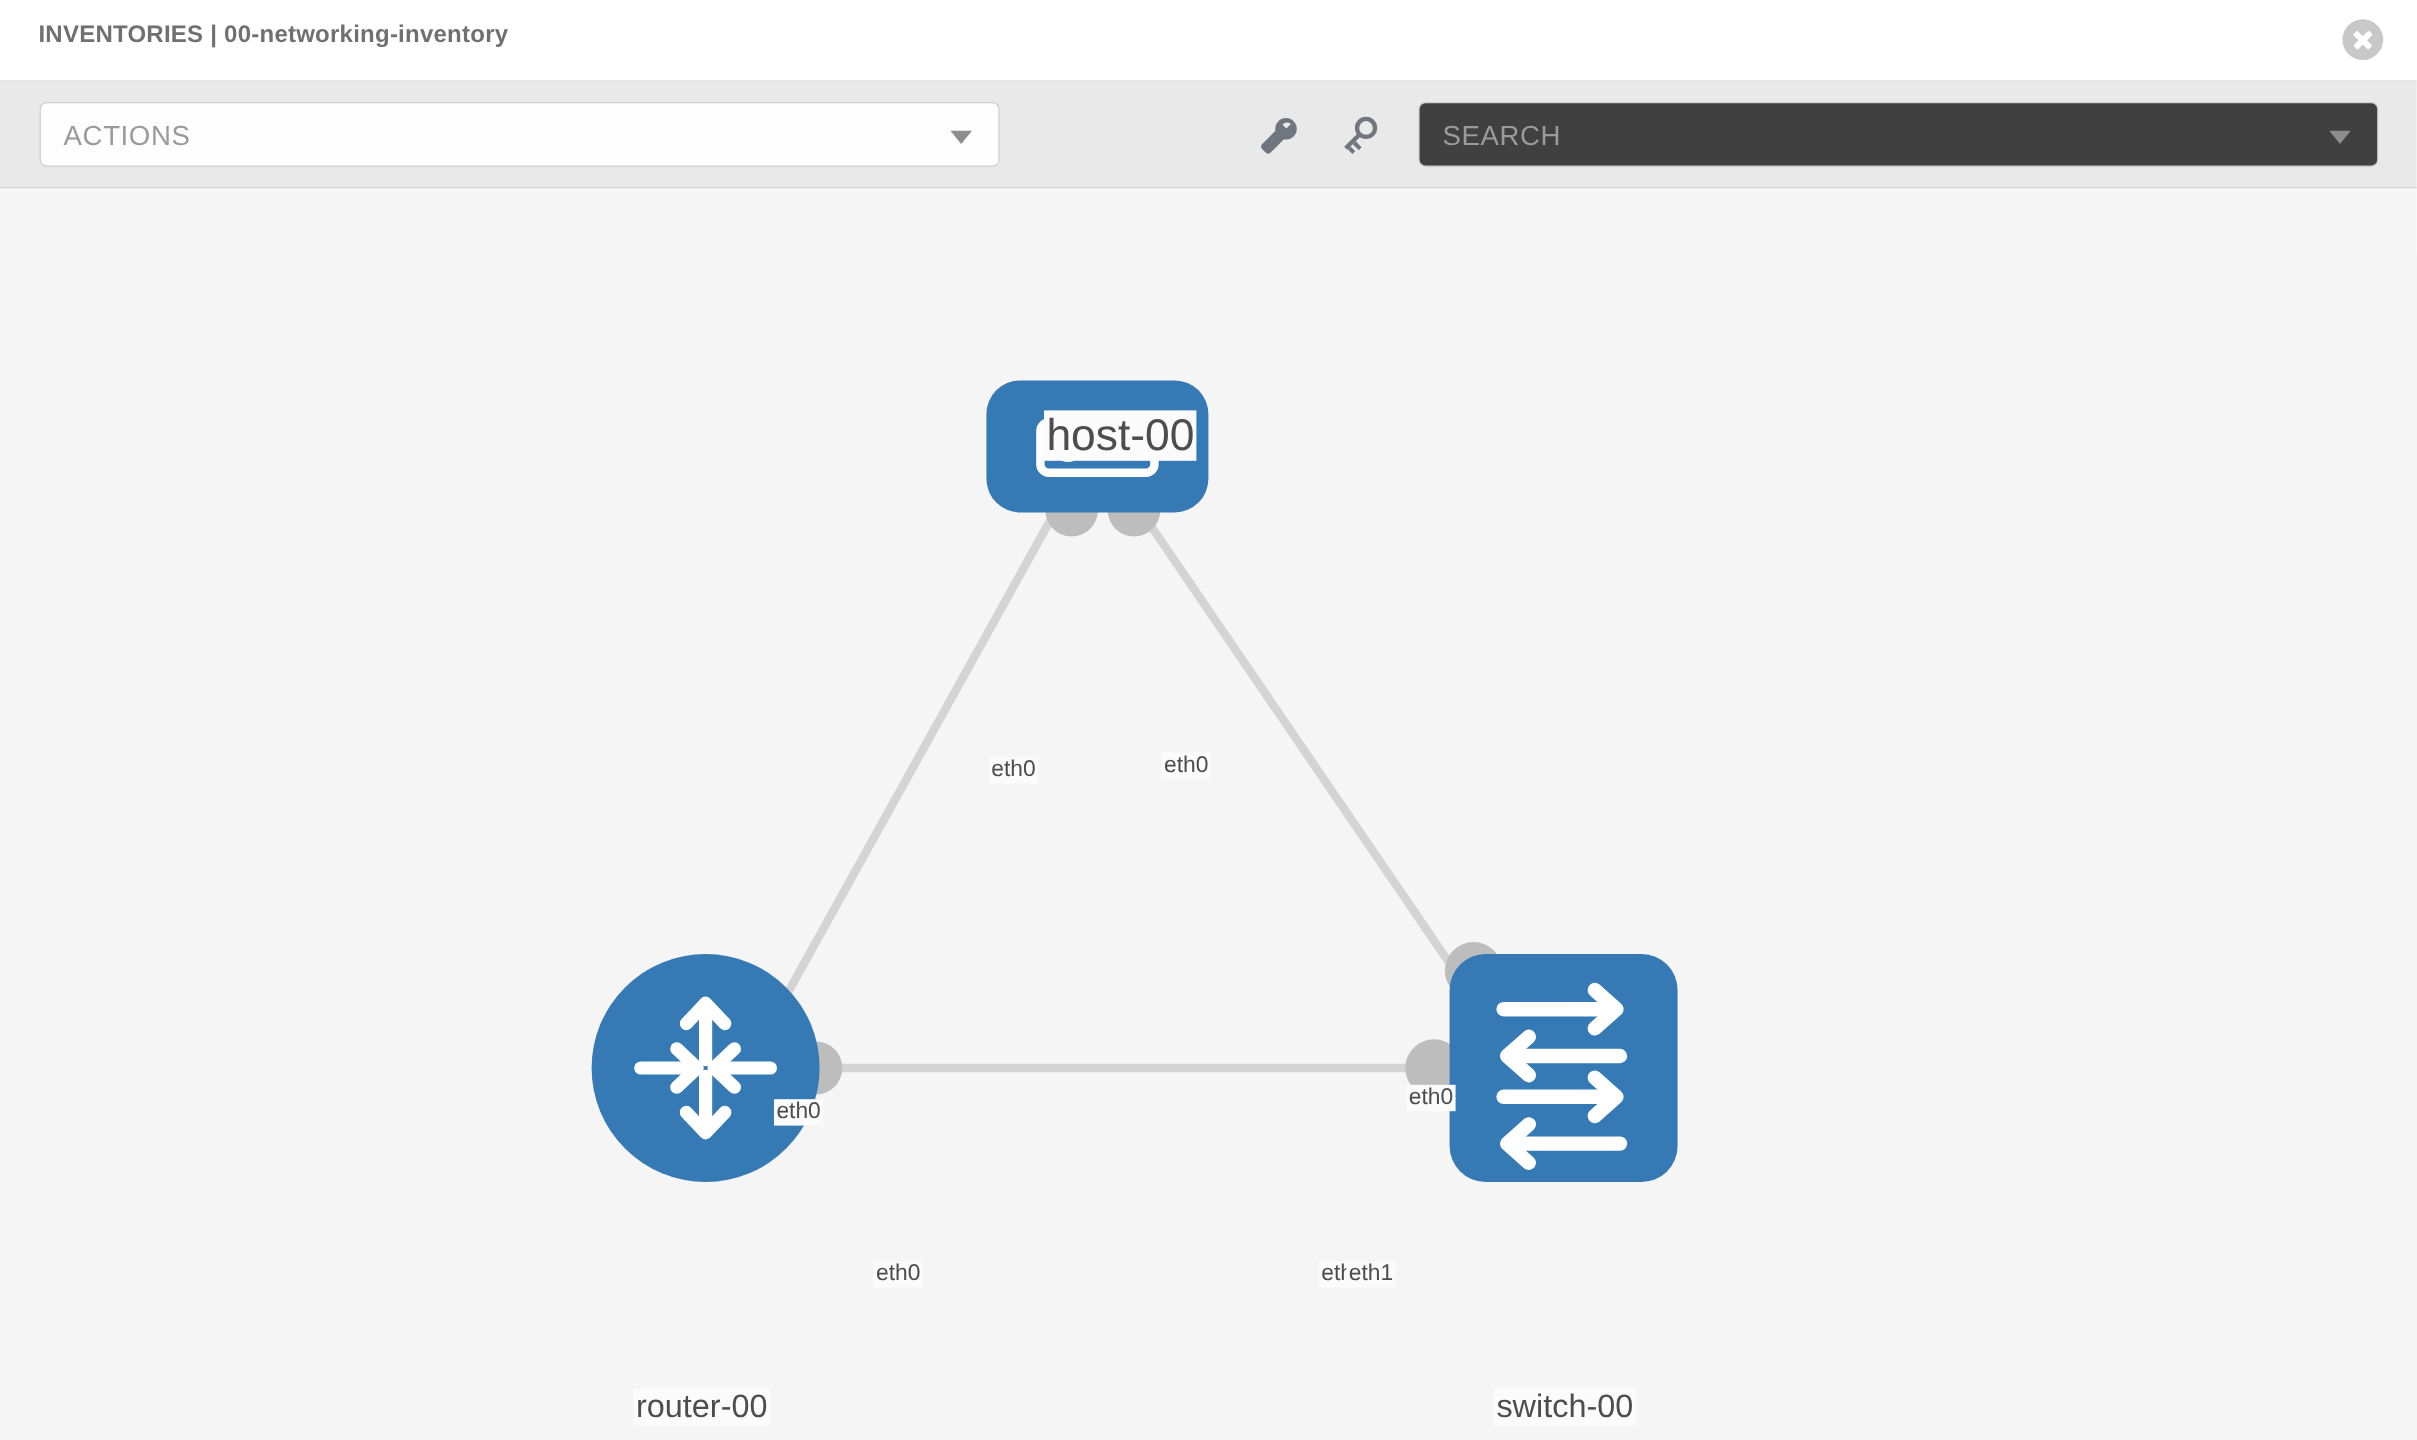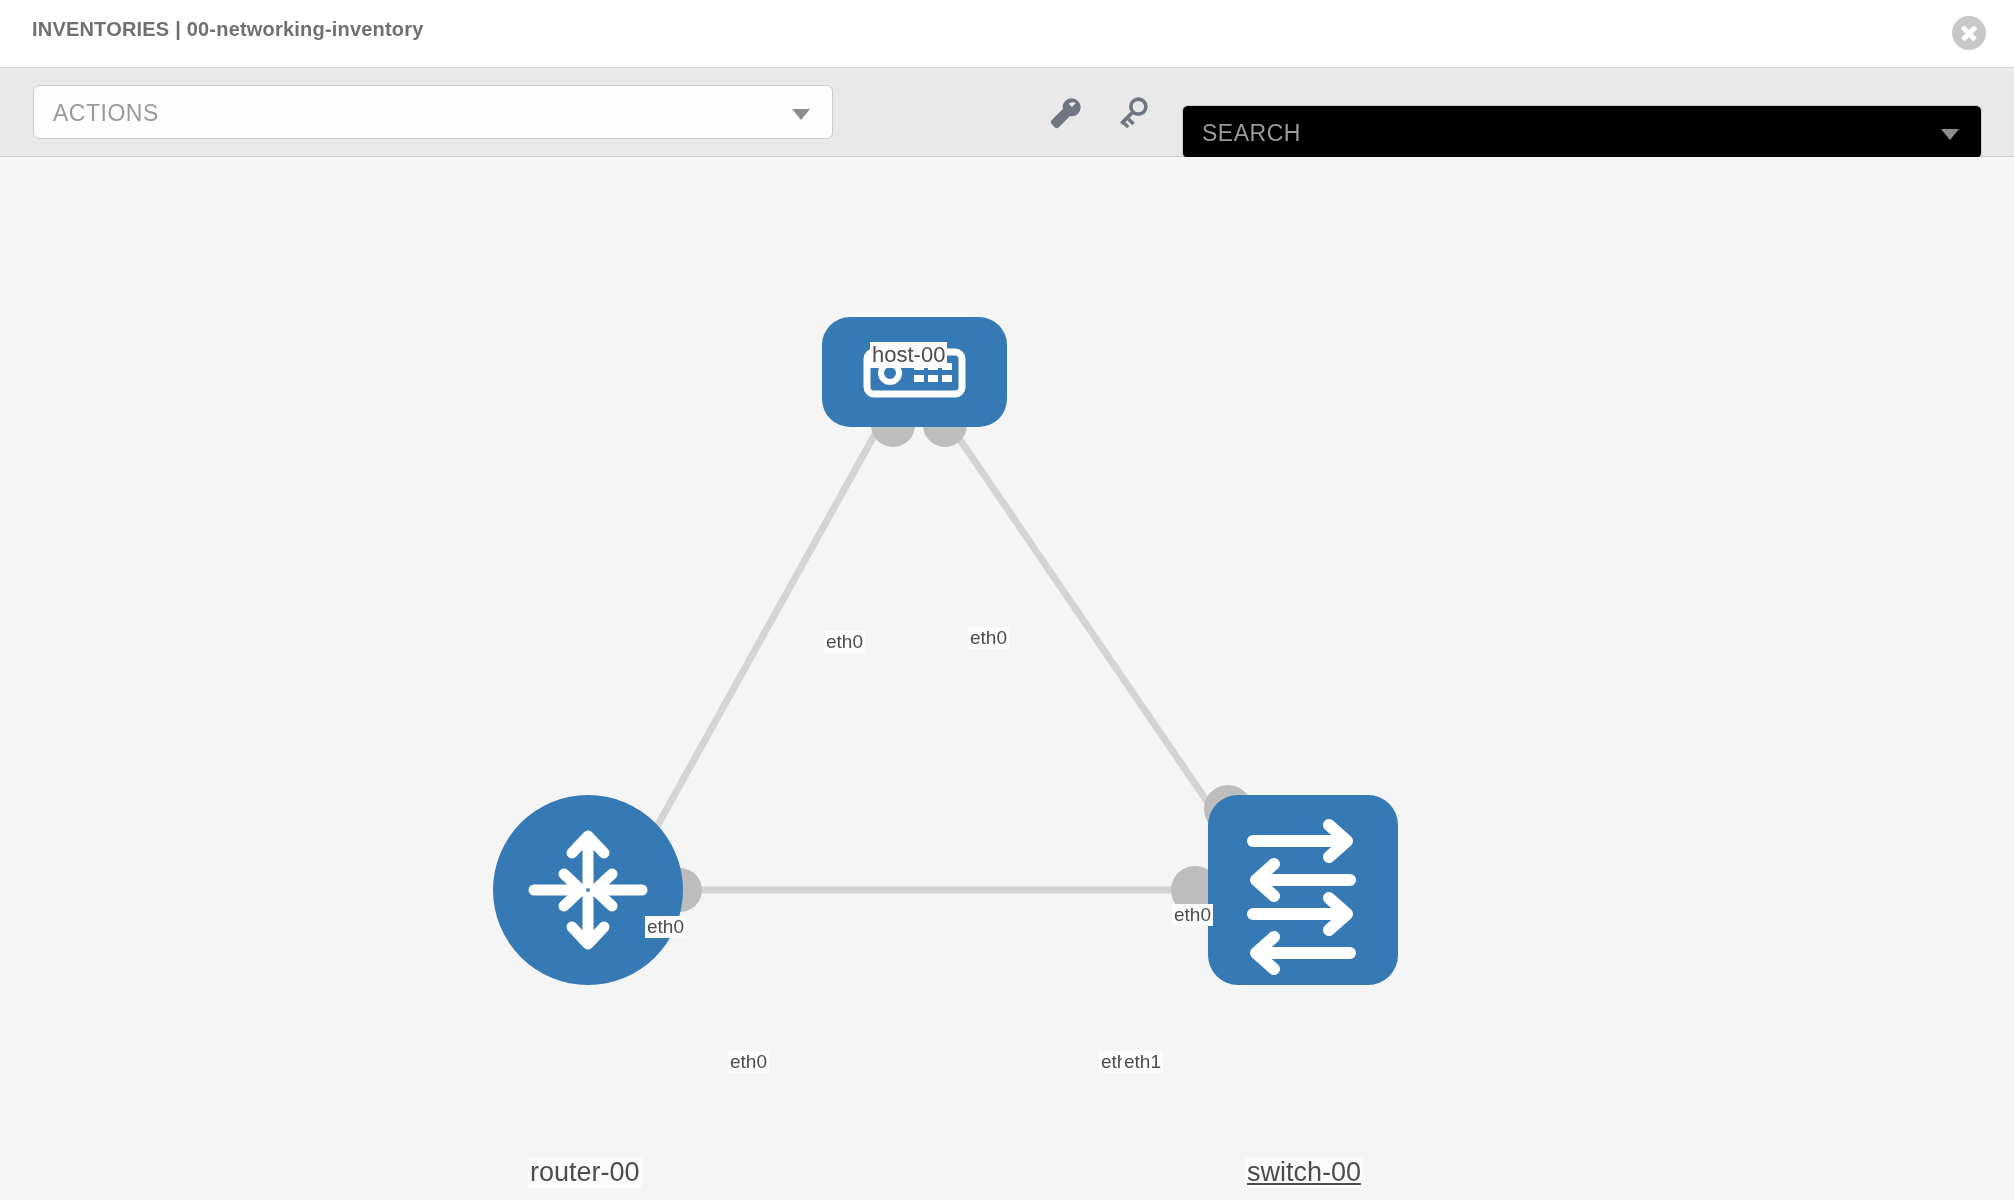--- a/index.html
+++ b/index.html
@@ -114,26 +114,25 @@
   }
   .tool-icon.wrench { left: 1047px; }
   .tool-icon.key    { left: 1113px; }
 
   .search-select {
     position: absolute;
     left: 1182px;
     top: 17px;
     width: 800px;
     height: 54px;
-    background: #000000;
+    background: #404040;
     border: 1px solid #cdcdcd;
     border-radius: 6px;
     box-sizing: border-box;
     cursor: text;
-    margin-top: 20px;
   }
   .search-label {
     position: absolute;
     left: 19px;
     top: 14px;
     font-size: 23px;
     color: #9a9a9a;
     letter-spacing: 0.5px;
   }
 
@@ -271,25 +270,25 @@
 
           <line x1="1253" y1="757" x2="1345" y2="757"></line>
           <polyline points="1329,741 1347,757 1329,773"></polyline>
 
           <line x1="1350" y1="796" x2="1258" y2="796"></line>
           <polyline points="1274,780 1256,796 1274,812"></polyline>
         </g>
       </g>
     </svg>
 
-    <div class="node-label" style="left:870px; top:185px; font-size:22px;text-align:right;">host-00</div>
+    <div class="node-label" style="left:870px; top:185px; font-size:37px;text-align:right;">host-00</div>
 
     <div class="node-label" style="left:528px; top:1000px;">router-00</div>
 
-    <div class="node-label" style="left:1245px; top:1000px;text-decoration:underline;">switch-00</div>
+    <div class="node-label" style="left:1245px; top:1000px;">switch-00</div>
 
     <div class="iface-label" style="left:824px; top:450px;">eth0</div>
 
     <div class="iface-label" style="left:968px; top:446px;">eth0</div>
 
     <div class="iface-label" style="left:645px; top:735px;">eth0</div>
 
     <div class="iface-label" style="left:1172px; top:723px;">eth0</div>
 
     <div class="iface-label" style="left:728px; top:870px;">eth0</div>

